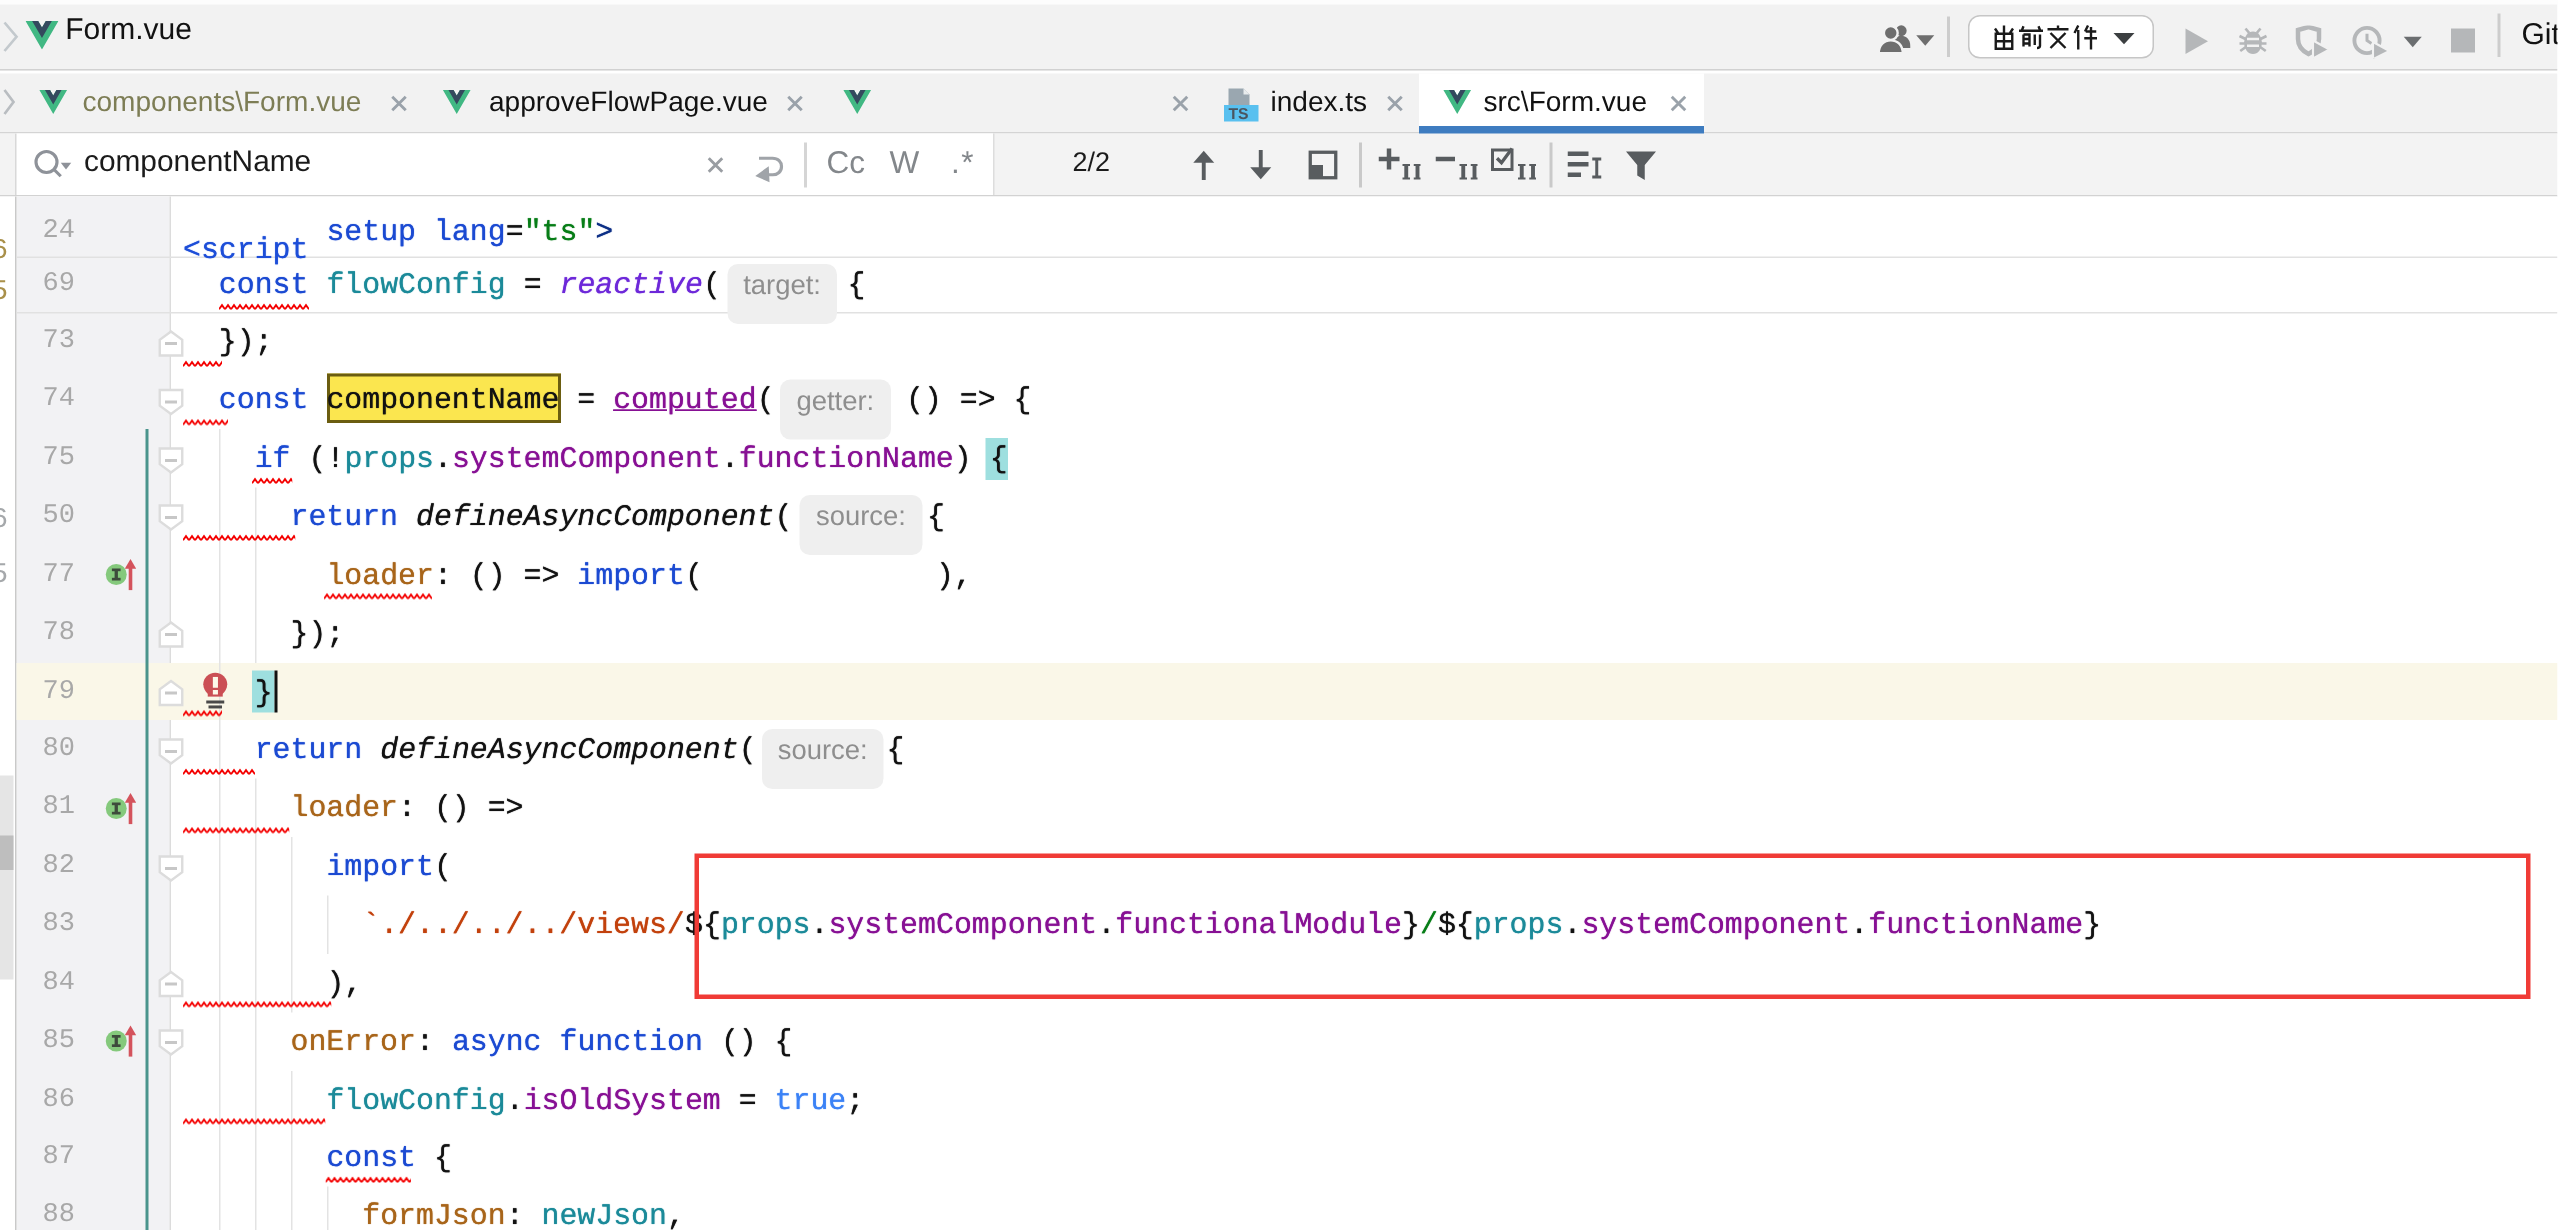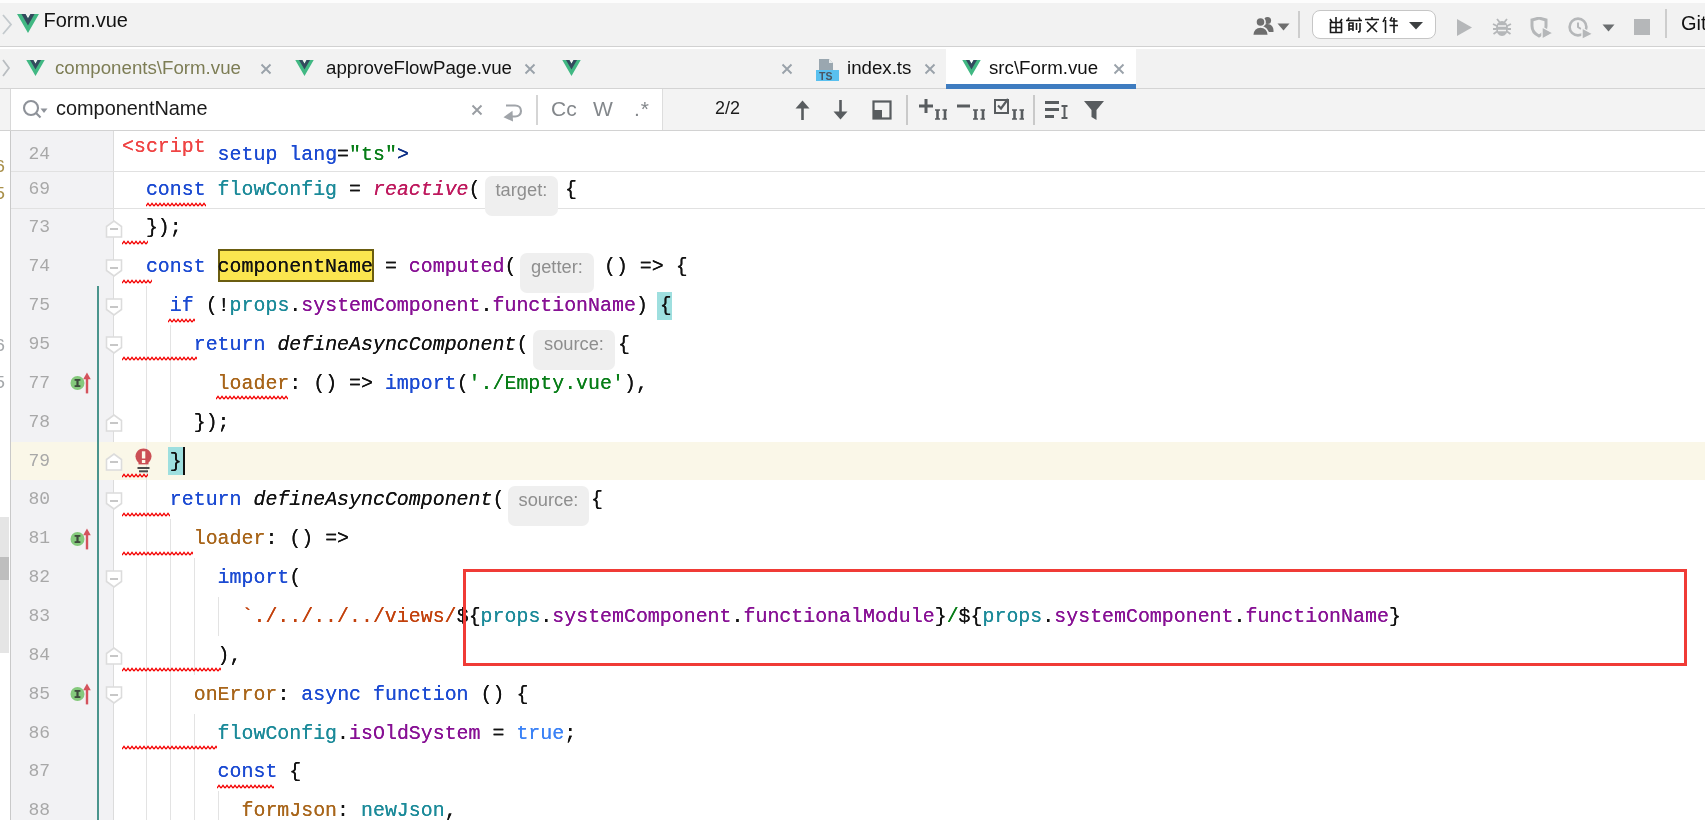--- a/index.html
+++ b/index.html
@@ -211,21 +211,21 @@
 <div class="ig" style="left:169.8px;top:519.3px;height:300.7px"></div>
 <div class="ig" style="left:193.7px;top:558.1px;height:116.6px"></div>
 <div class="ig" style="left:193.7px;top:713.5px;height:106.5px"></div>
 <div class="ig" style="left:217.6px;top:597.0px;height:38.8px"></div>
 <div class="ig" style="left:217.6px;top:791.2px;height:28.8px"></div>
 <div class="ln" style="left:0;top:134.5px">24</div>
 <div class="ln" style="left:0;top:170.0px">69</div>
 <div class="ln" style="left:0;top:208.4px">73</div>
 <div class="ln" style="left:0;top:247.2px">74</div>
 <div class="ln" style="left:0;top:286.1px">75</div>
-<div class="ln" style="left:0;top:324.9px">95</div>
+<div class="ln" style="left:0;top:324.9px">50</div>
 <div class="ln" style="left:0;top:363.8px">77</div>
 <div class="ln" style="left:0;top:402.6px">78</div>
 <div class="ln" style="left:0;top:441.5px">79</div>
 <div class="ln" style="left:0;top:480.4px">80</div>
 <div class="ln" style="left:0;top:519.2px">81</div>
 <div class="ln" style="left:0;top:558.0px">82</div>
 <div class="ln" style="left:0;top:596.9px">83</div>
 <div class="ln" style="left:0;top:635.8px">84</div>
 <div class="ln" style="left:0;top:674.6px">85</div>
 <div class="ln" style="left:0;top:713.5px">86</div>
@@ -300,38 +300,38 @@
 <rect x="5.5" y="13" width="10" height="3.4" fill="#cb4f55"></rect>
 <rect x="8.9" y="3.3" width="3.4" height="7.2" fill="#fdf8e9"></rect>
       <rect x="8.9" y="12" width="3.4" height="3" fill="#fdf8e9"></rect>
 <rect x="4.5" y="19" width="12" height="2" fill="#4a4a4a"></rect>
       <rect x="6" y="22.3" width="9" height="2" fill="#4a4a4a"></rect>
 </svg>
 <div class="abs" style="left:217.5px;top:249.4px;width:156px;height:33px;background:#fbe64f;border:2.4px solid #6b5d10"></div>
 <div class="abs" style="left:656.5px;top:291.6px;width:15px;height:28px;background:#9edfdf"></div>
 <div class="abs" style="left:168px;top:447px;width:14.5px;height:28px;background:#9edfdf"></div>
 <div class="abs" style="left:182.5px;top:447px;width:2.5px;height:27.5px;background:#111"></div>
-<div class="cd" style="left:122.0px;top:127px;color:#ef4444;">&lt;script</div>
+<div class="cd" style="left:122.0px;top:147px;color:#1d4ed8;">&lt;script</div>
 <div class="cd" style="left:217.6px;top:134.5px;color:#1b4ad2;">setup</div>
 <div class="cd" style="left:289.3px;top:134.5px;color:#1b4ad2;">lang</div>
 <div class="cd" style="left:337.1px;top:134.5px;color:#121212;">=</div>
 <div class="cd" style="left:349.1px;top:134.5px;color:#077d17;">"ts"</div>
 <div class="cd" style="left:396.9px;top:134.5px;color:#0d2f86;">&gt;</div>
 <div class="cd" style="left:145.9px;top:170.0px;color:#1b4ad2;">const</div>
 <div class="cd" style="left:217.6px;top:170.0px;color:#1b8a99;">flowConfig</div>
 <div class="cd" style="left:349.1px;top:170.0px;color:#121212;">=</div>
-<div class="cd" style="left:373.0px;top:170.0px;color:#be185d;font-style:italic;">reactive</div>
+<div class="cd" style="left:373.0px;top:170.0px;color:#6d28d9;font-style:italic;">reactive</div>
 <div class="cd" style="left:468.6px;top:170.0px;color:#121212;">(</div>
 <div class="chip" style="left:484.5px;top:175.5px;">target:</div>
 <div class="cd" style="left:565.0px;top:170.0px;color:#121212;">{</div>
 <div class="cd" style="left:145.9px;top:208.4px;color:#121212;">});</div>
 <div class="cd" style="left:145.9px;top:247.2px;color:#1b4ad2;">const</div>
 <div class="cd" style="left:217.6px;top:247.2px;color:#121212;">componentName</div>
 <div class="cd" style="left:384.9px;top:247.2px;color:#121212;">=</div>
-<div class="cd" style="left:408.8px;top:247.2px;color:#871094;">computed</div>
+<div class="cd" style="left:408.8px;top:247.2px;color:#871094;text-decoration:underline;">computed</div>
 <div class="cd" style="left:504.5px;top:247.2px;color:#121212;">(</div>
 <div class="chip" style="left:520.0px;top:252.8px;">getter:</div>
 <div class="cd" style="left:604.0px;top:247.2px;color:#121212;">() =&gt; {</div>
 <div class="cd" style="left:169.8px;top:286.1px;color:#1b4ad2;">if</div>
 <div class="cd" style="left:205.7px;top:286.1px;color:#121212;">(!</div>
 <div class="cd" style="left:229.6px;top:286.1px;color:#1b8a99;">props</div>
 <div class="cd" style="left:289.3px;top:286.1px;color:#121212;">.</div>
 <div class="cd" style="left:301.3px;top:286.1px;color:#871094;">systemComponent</div>
 <div class="cd" style="left:480.6px;top:286.1px;color:#121212;">.</div>
 <div class="cd" style="left:492.5px;top:286.1px;color:#871094;">functionName</div>
@@ -340,21 +340,20 @@
 <div class="cd" style="left:193.7px;top:324.9px;color:#1b4ad2;">return</div>
 <div class="cd" style="left:277.4px;top:324.9px;color:#121212;font-style:italic;">defineAsyncComponent</div>
 <div class="cd" style="left:516.4px;top:324.9px;color:#121212;">(</div>
 <div class="chip" style="left:533.0px;top:330.4px;">source:</div>
 <div class="cd" style="left:618.0px;top:324.9px;color:#121212;">{</div>
 <div class="cd" style="left:217.6px;top:363.8px;color:#a8651a;">loader</div>
 <div class="cd" style="left:289.3px;top:363.8px;color:#121212;">:</div>
 <div class="cd" style="left:313.2px;top:363.8px;color:#121212;">() =&gt;</div>
 <div class="cd" style="left:384.9px;top:363.8px;color:#1b4ad2;">import</div>
 <div class="cd" style="left:456.7px;top:363.8px;color:#121212;">(</div>
-<div class="cd" style="left:468.6px;top:363.8px;color:#077d17;">'./Empty.vue'</div>
 <div class="cd" style="left:624.0px;top:363.8px;color:#121212;">),</div>
 <div class="cd" style="left:193.7px;top:402.6px;color:#121212;">});</div>
 <div class="cd" style="left:169.8px;top:441.5px;color:#121212;">}</div>
 <div class="cd" style="left:169.8px;top:480.4px;color:#1b4ad2;">return</div>
 <div class="cd" style="left:253.5px;top:480.4px;color:#121212;font-style:italic;">defineAsyncComponent</div>
 <div class="cd" style="left:492.5px;top:480.4px;color:#121212;">(</div>
 <div class="chip" style="left:507.5px;top:485.9px;">source:</div>
 <div class="cd" style="left:591.0px;top:480.4px;color:#121212;">{</div>
 <div class="cd" style="left:193.7px;top:519.2px;color:#a8651a;">loader</div>
 <div class="cd" style="left:265.4px;top:519.2px;color:#121212;">:</div>

